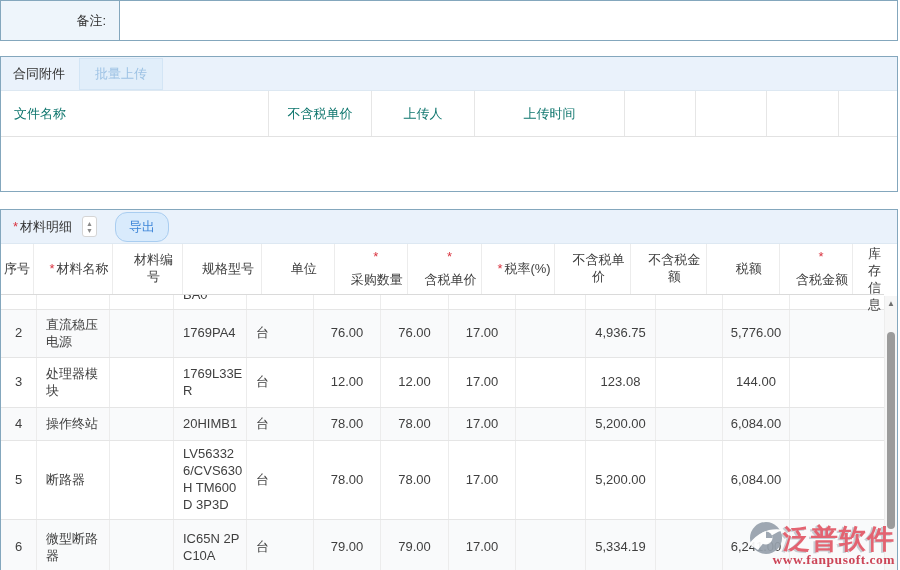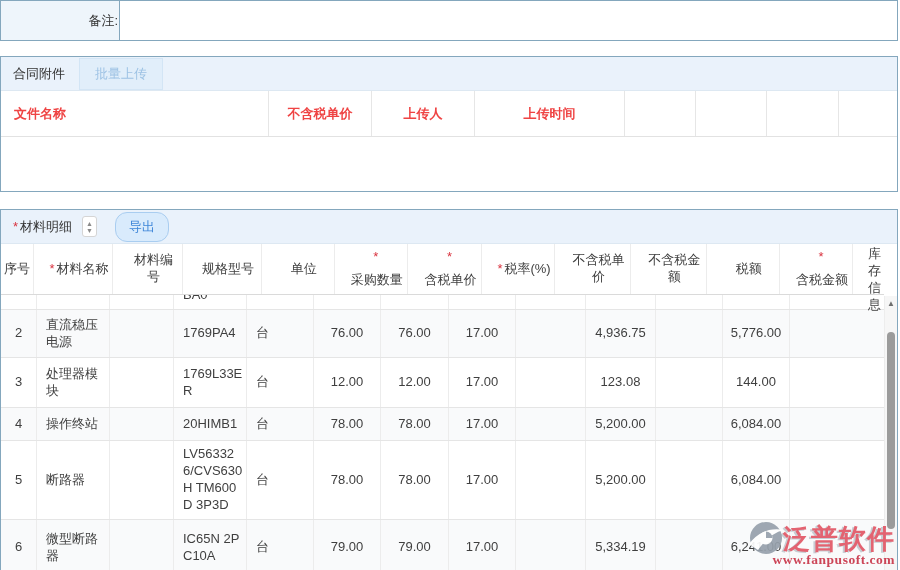--- a/index.html
+++ b/index.html
@@ -4,21 +4,21 @@
 <style>
   * { margin:0; padding:0; box-sizing:border-box; }
   html,body { width:900px; height:570px; background:#fff;
     font-family:"Liberation Sans","DejaVu Sans",sans-serif; }
   .page { position:relative; width:900px; height:570px; overflow:hidden; background:#fff; }
 
   
   .remark-row { position:absolute; top:0; left:0; width:898px; height:41px;
     border:1px solid #84a7bd; display:flex; background:#fff; }
   .remark-label { width:119px; background:#eef5fb; border-right:1px solid #84a7bd;
-    display:flex; align-items:center; justify-content:flex-end; padding-right:1px;
+    display:flex; align-items:center; justify-content:flex-end; padding-right:13px;
     font-size:13px; color:#333; }
   .remark-input { flex:1; background:#fff; }
 
   
   .panel { position:absolute; left:0; width:898px; border:1px solid #84a7bd; background:#fff; }
   #attach-panel { top:56px; height:136px; }
   #materials-panel { top:209px; height:361px; border-bottom:none; overflow:hidden; }
   .panel-header { height:34px; background:#eaf2fb; display:flex; align-items:center;
     padding-left:12px; gap:8px; border-bottom:1px solid #dde8f2; }
   .panel-title { font-size:13px; color:#333; }
@@ -29,21 +29,21 @@
   .btn-export { background:#d9ebfc; color:#3e86d8; border:1px solid #a9cdf0; border-radius:12px;
     font-size:13px; padding:5px 13px; margin-left:10px; cursor:pointer;
     font-family:inherit; }
   .spinner { display:inline-flex; flex-direction:column; align-items:center; justify-content:center;
     width:15px; height:21px; background:#fff; border:1px solid #d5d5d5; border-radius:3px;
     color:#8a8a8a; font-size:7px; line-height:7px; margin-left:2px; cursor:pointer; }
 
   
   .attach-head { display:flex; height:46px; border-bottom:1px solid #e2e2e2; background:#fff; }
   .attach-head .hcell { display:flex; align-items:center; justify-content:center;
-    font-size:13px; color:#ef4444; border-right:1px solid #e6e6e6;font-weight:bold; }
+    font-size:13px; color:#0f766e; border-right:1px solid #e6e6e6; }
   .attach-head .hcell:last-child { border-right:none; }
   .ah0 { width:268px; justify-content:flex-start !important; padding-left:13px; }
   .ah1 { width:103px; } .ah2 { width:103px; } .ah3 { width:150px; }
   .ah4 { width:71px; } .ah5 { width:71px; } .ah6 { width:72px; } .ah7 { flex:1; }
   .attach-body { height:54px; background:#fff; }
 
   
   .mat-table { width:883px; }
   .mrow { display:flex; border-bottom:1px solid #e5e5e5; background:#fff; }
   .mrow.stripe { background:#f9fafb; }

